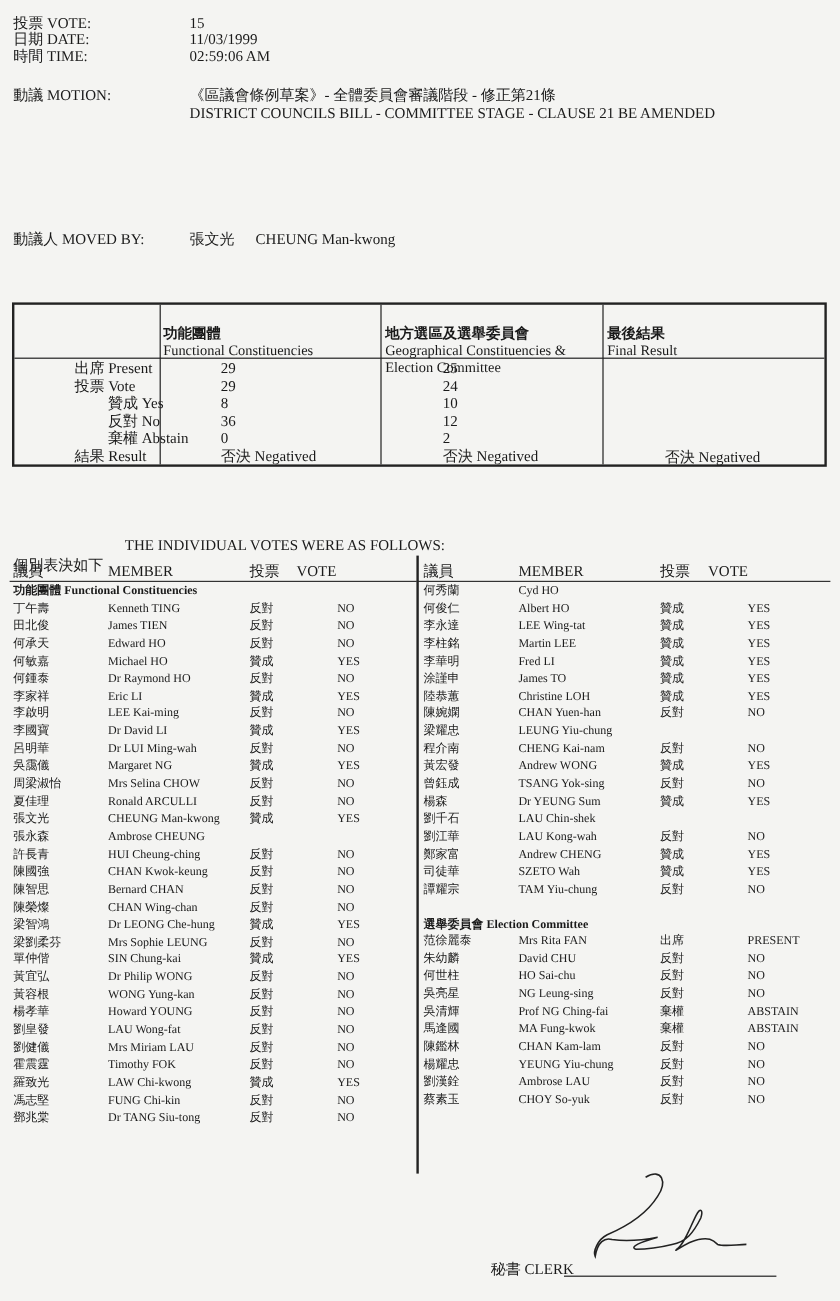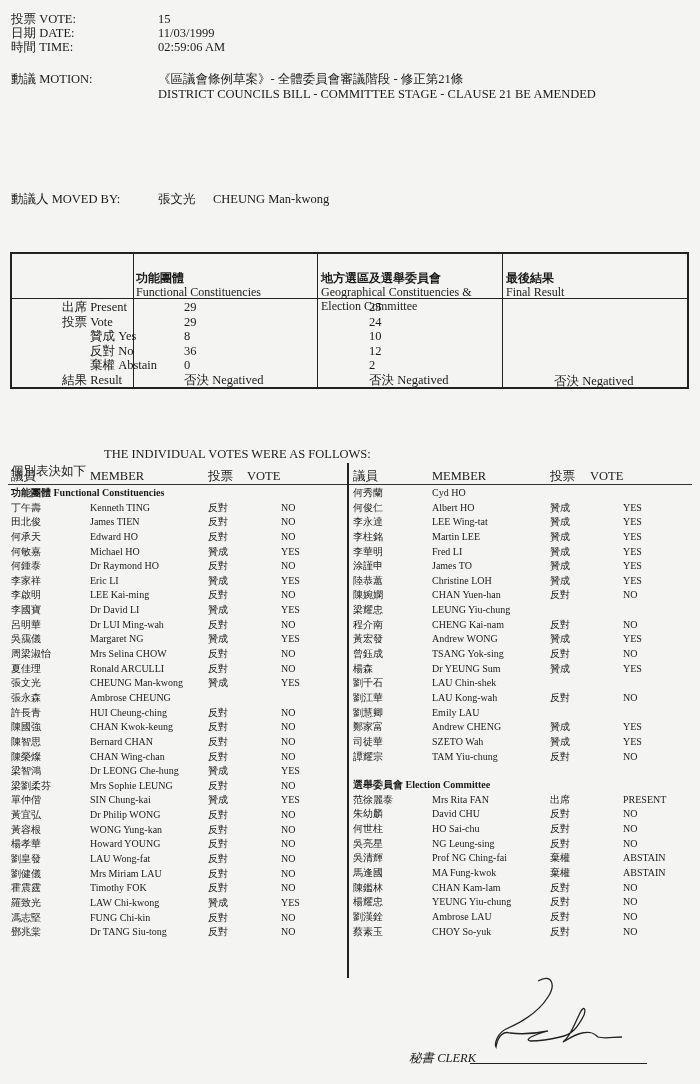--- a/index.html
+++ b/index.html
@@ -25,21 +25,21 @@
   .vlist { position: absolute; font-size: 10px; }
   .vrow { position: relative; height: 14.65px; line-height: 14.65px; white-space: nowrap; }
   .vrow span { position: absolute; top: 0; }
   .sechead { height: 14.65px; line-height: 14.65px; font-weight: bold; white-space: nowrap; }
   .c-zh { left: 0; }
   .c-en { left: 79px; }
   .c-vz { left: 197px; }
   .c-ve { left: 236px; margin-left: 34px; }
 
   .sig { position: absolute; left: 490px; top: 975px; }
-  .clerk { position: absolute; left: 409px; top: 1050px; font-size: 12.5px; white-space: nowrap; font-style: italic; }
+  .clerk { position: absolute; left: 409px; top: 1050px; font-size: 12.5px; white-space: nowrap; }
   .clerk-line { position: absolute; left: 470px; top: 1063px; width: 177px; border-top: 1px solid #222; }
 </style>
 </head>
 <body>
 
 <div class="abs lbl line" style="top:12px">投票 VOTE:</div>
 <div class="abs val line" style="top:12px">15</div>
 <div class="abs lbl line" style="top:26px">日期 DATE:</div>
 <div class="abs val line" style="top:26px">11/03/1999</div>
 <div class="abs lbl line" style="top:40px">時間 TIME:</div>
@@ -396,26 +396,20 @@
         <span class="c-vz"></span>
         <span class="c-ve"></span>
       </div>
       <div class="vrow">
         <span class="c-zh">劉江華</span>
         <span class="c-en">LAU Kong-wah</span>
         <span class="c-vz">反對</span>
         <span class="c-ve">NO</span>
       </div>
       <div class="vrow">
-        <span class="c-zh">劉慧卿</span>
-        <span class="c-en">Emily LAU</span>
-        <span class="c-vz"></span>
-        <span class="c-ve"></span>
-      </div>
-      <div class="vrow">
         <span class="c-zh">鄭家富</span>
         <span class="c-en">Andrew CHENG</span>
         <span class="c-vz">贊成</span>
         <span class="c-ve">YES</span>
       </div>
       <div class="vrow">
         <span class="c-zh">司徒華</span>
         <span class="c-en">SZETO Wah</span>
         <span class="c-vz">贊成</span>
         <span class="c-ve">YES</span>

